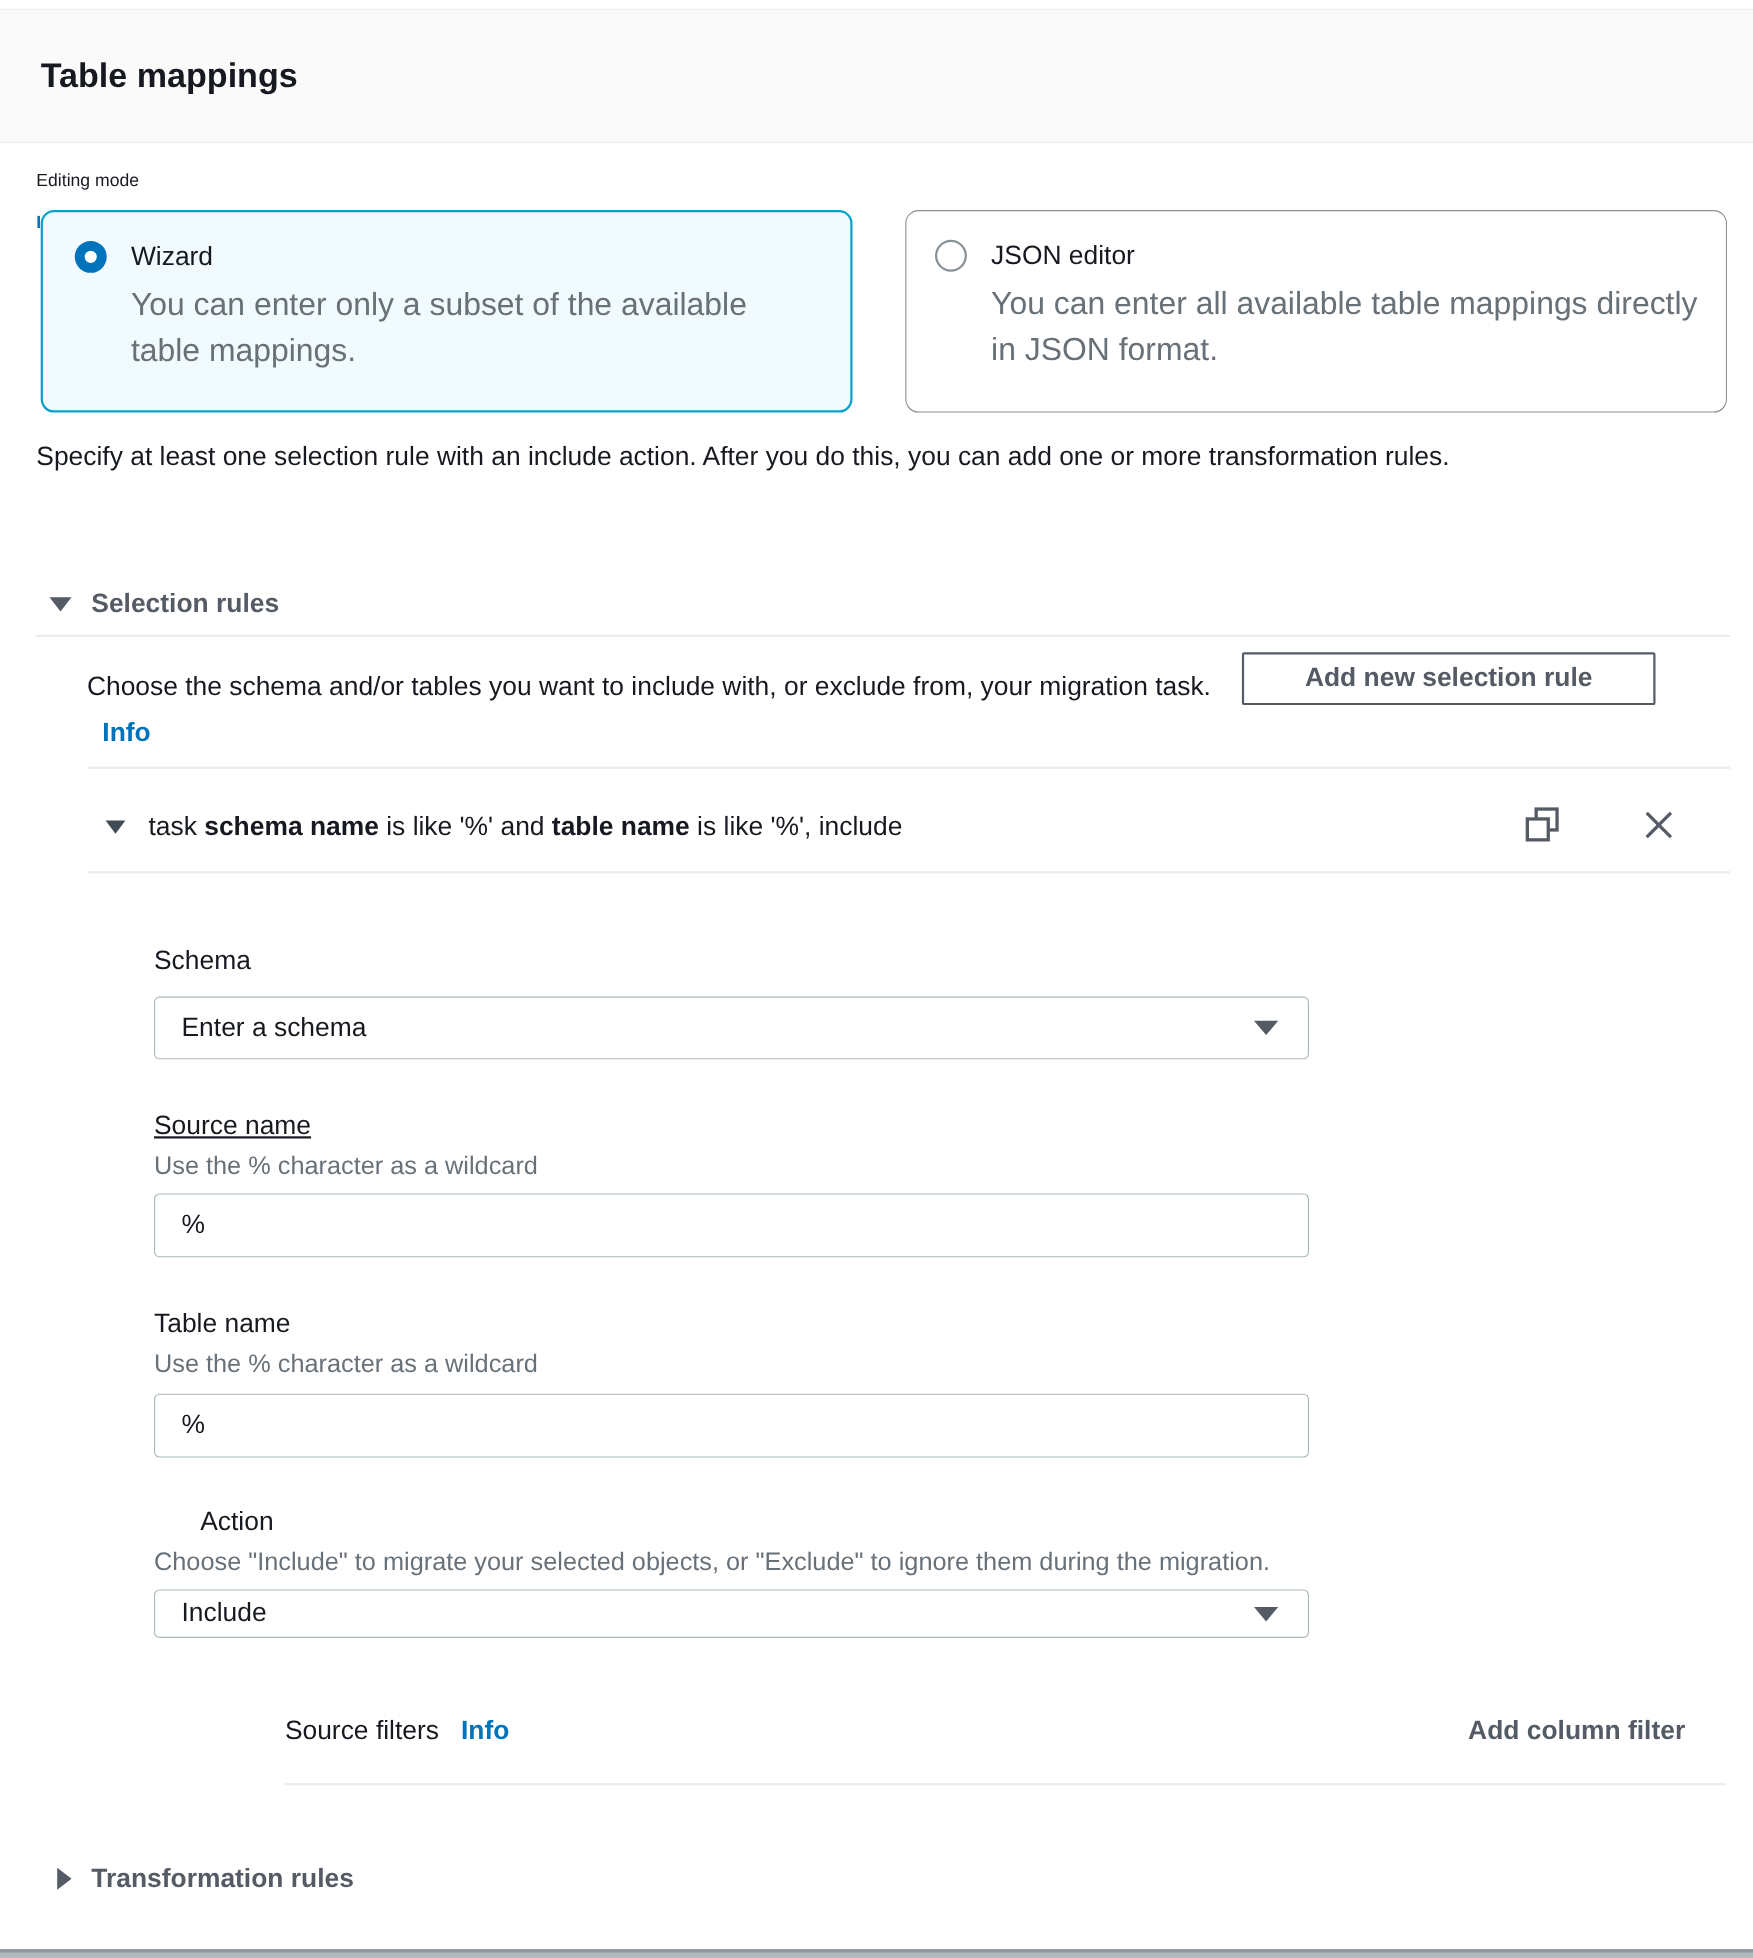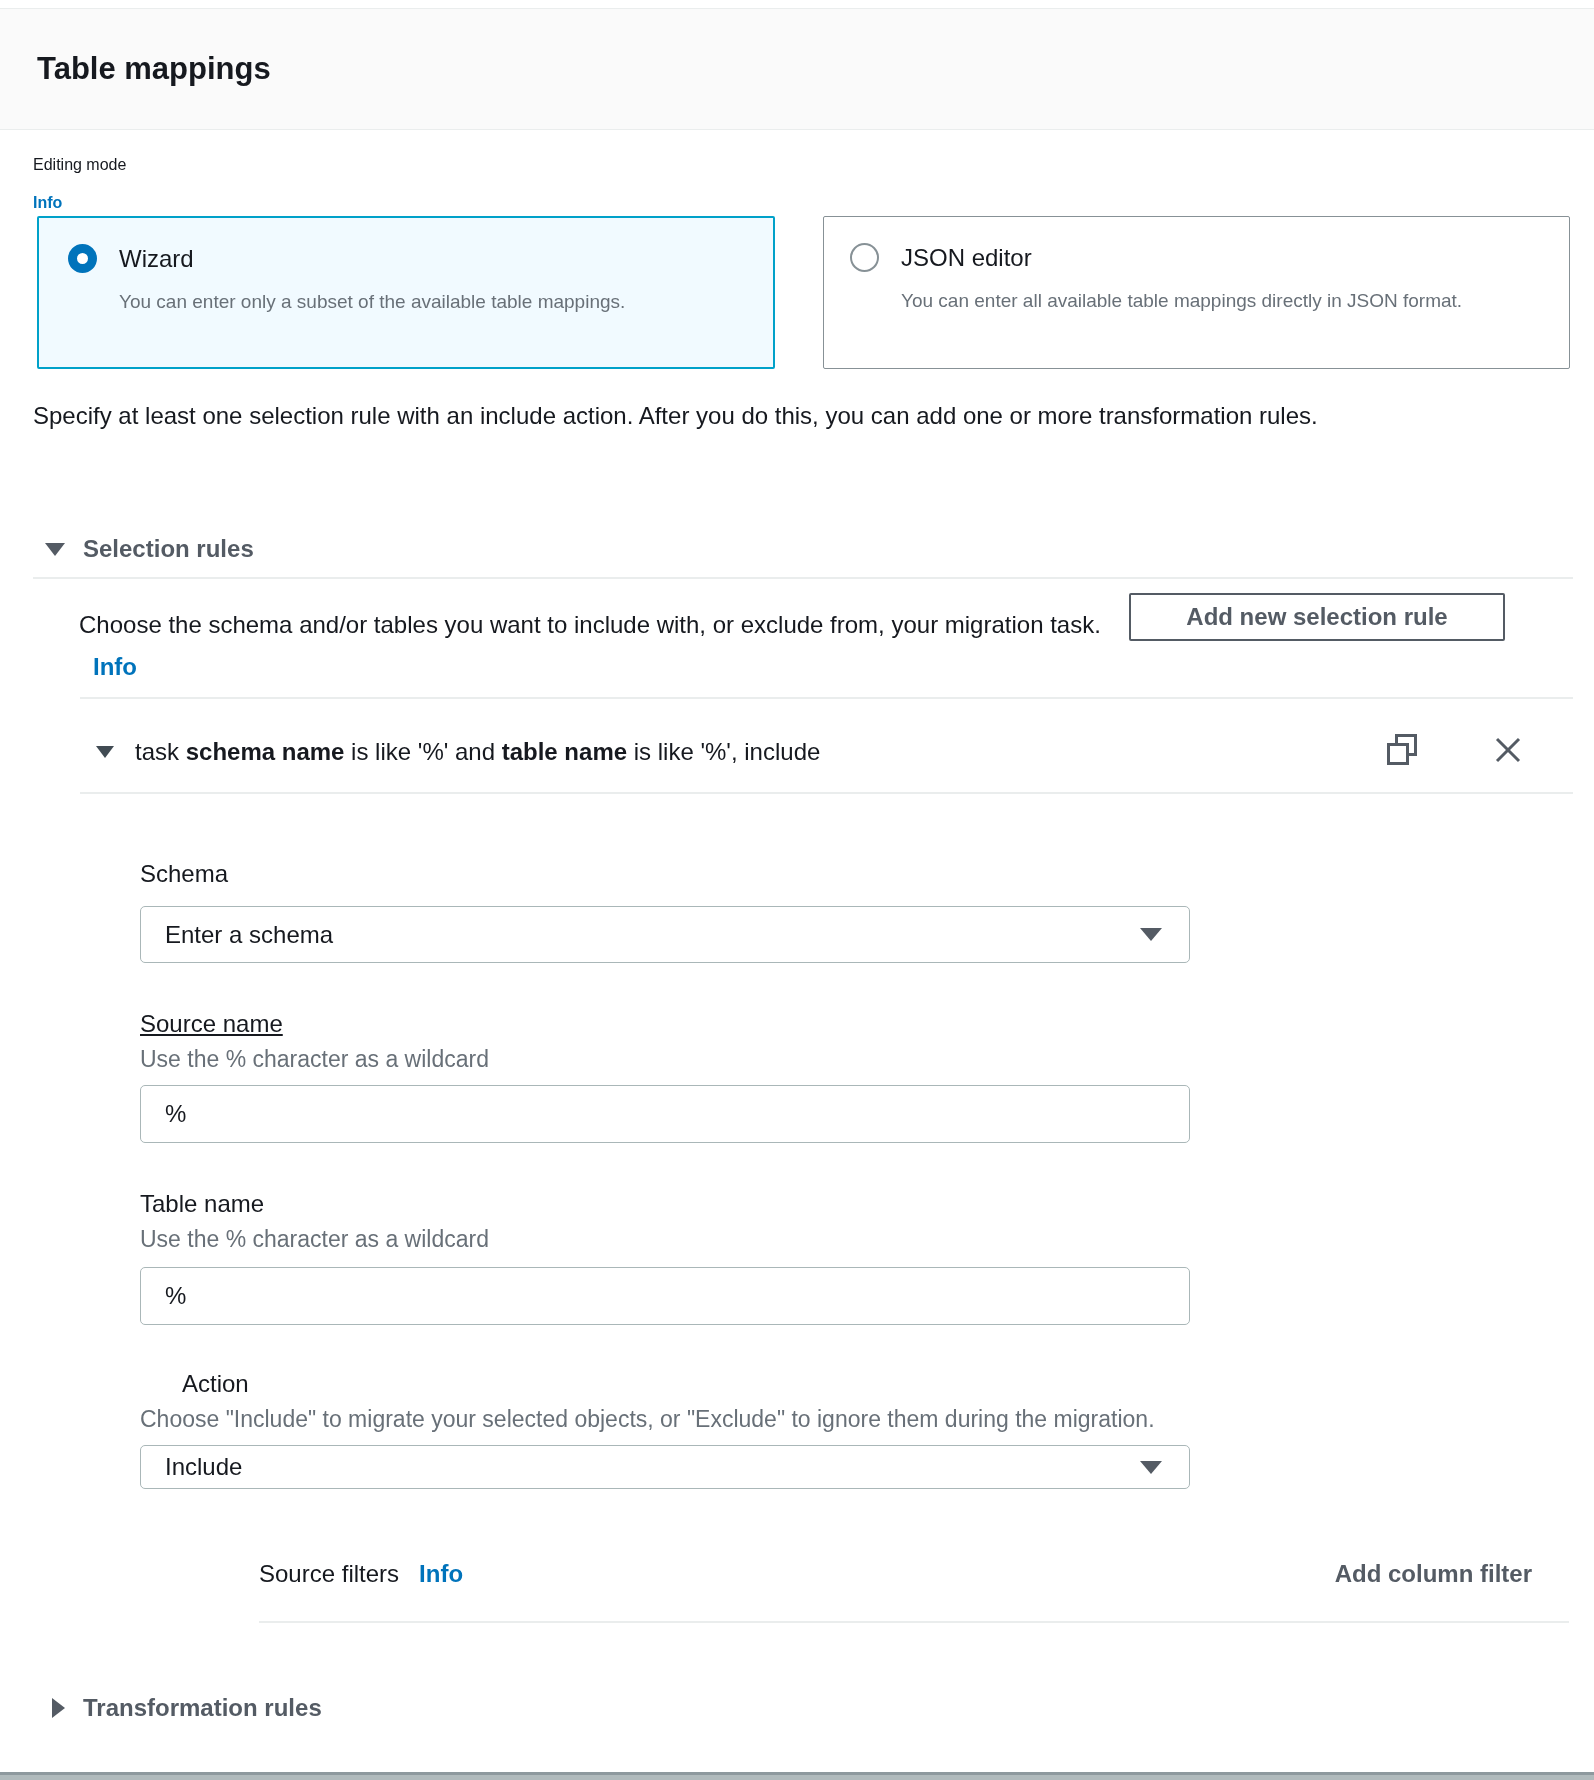--- a/index.html
+++ b/index.html
@@ -10,31 +10,31 @@
   
   .panel-header{
     position:absolute;left:0;top:8px;width:100%;height:122px;background:#fafafa;
     border-top:1px solid #eaeded;border-bottom:1px solid #eaeded;box-sizing:border-box;
     display:flex;align-items:center;
   }
   .panel-title{margin:0 0 0 37px;font-size:31px;font-weight:800;color:#16191f;}
   
   .editing-row{position:absolute;left:33px;top:156px;display:flex;align-items:baseline;gap:20px;font-size:16px;flex-direction:column;}
   .info-link{color:#0073bb;font-weight:700;text-decoration:none;cursor:pointer;}
-  .tile{position:absolute;top:216px;height:153px;box-sizing:border-box;border-radius:2px;cursor:pointer;}
+  .tile{position:absolute;top:191px;height:184px;box-sizing:border-box;border-radius:12px;cursor:pointer;}
   .tile.wizard{left:37px;width:738px;background:#f1faff;border:2px solid #00a1c9;}
   .tile.json{left:823px;width:747px;background:#ffffff;border:1px solid #879196;}
   .tile-inner{padding:26px 28px 0 29px;}
   .tile.json .tile-inner{padding-left:26px;}
   .tile-row{display:flex;align-items:center;gap:22px;}
   .radio{flex:none;width:29px;height:29px;border-radius:50%;background:#fff;box-sizing:border-box;}
   .radio.sel{border:9px solid #0073bb;}
   .radio.unsel{border:2px solid #879196;}
   .tile-label{font-size:24px;color:#16191f;}
-  .tile-desc{margin:8px 0 0 51px;font-size:19px;line-height:42px;color:#687078;}
+  .tile-desc{margin:8px 0 0 51px;font-size:29px;line-height:42px;color:#687078;}
   .tile.wizard .tile-desc{width:590px;}
   .tile.json .tile-desc{width:645px;}
   
   .intro{position:absolute;left:33px;top:395px;width:1470px;margin:0;font-size:24px;line-height:42px;color:#16191f;}
   
   .sec-header{position:absolute;display:flex;align-items:center;gap:18px;font-size:24px;font-weight:700;color:#545b64;cursor:pointer;}
   .sec-sel{left:45px;top:535px;}
   .sec-trans{left:52px;top:1694px;}
   .tri-down{width:0;height:0;border-left:10px solid transparent;border-right:10px solid transparent;border-top:13px solid #545b64;}
   .tri-right{width:0;height:0;border-top:10px solid transparent;border-bottom:10px solid transparent;border-left:13px solid #545b64;}

